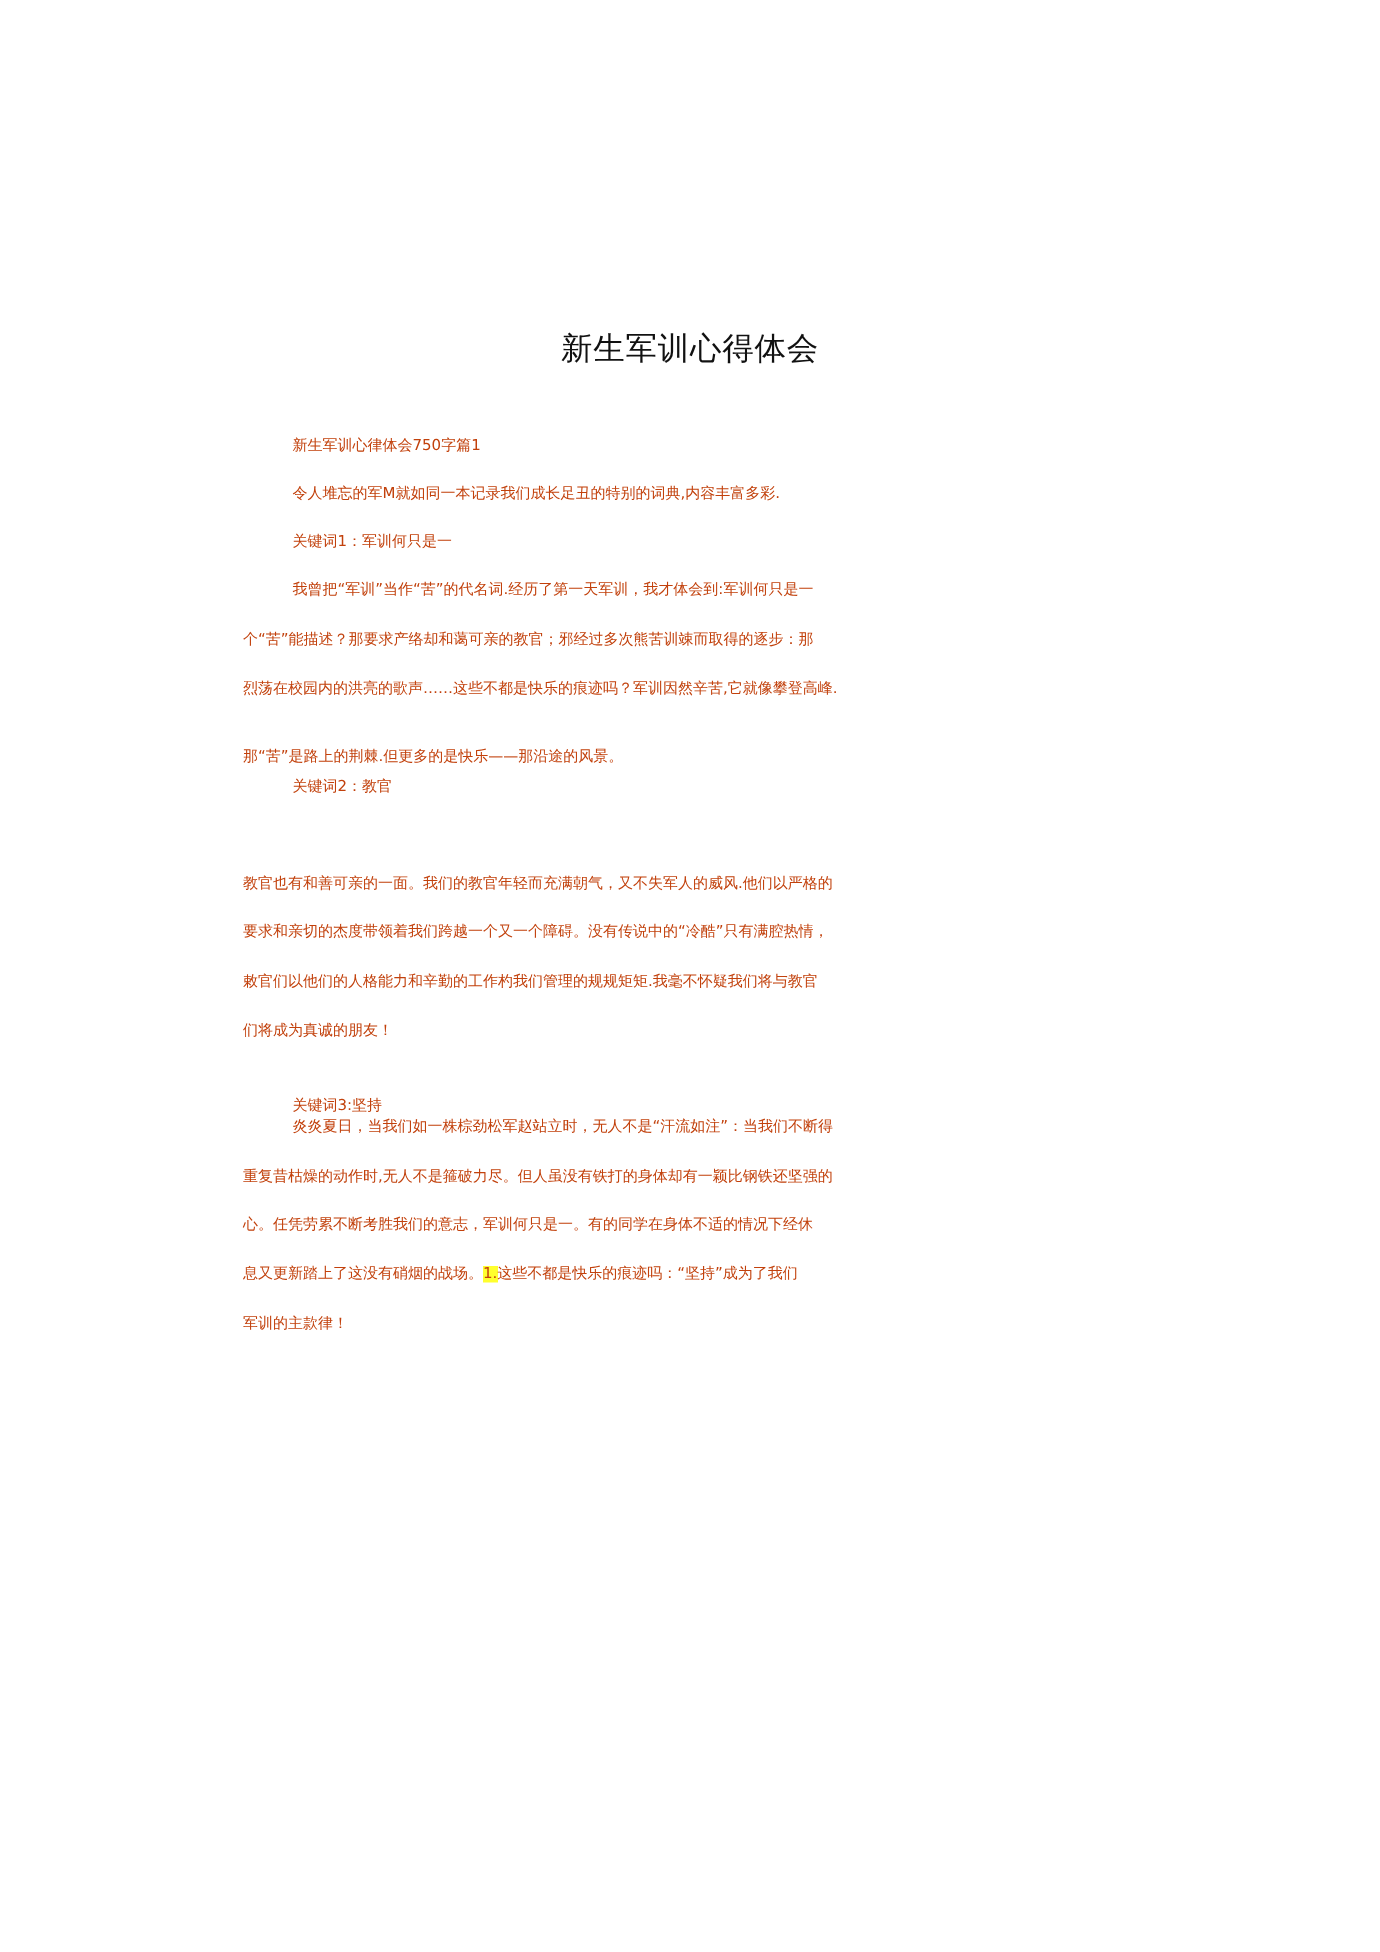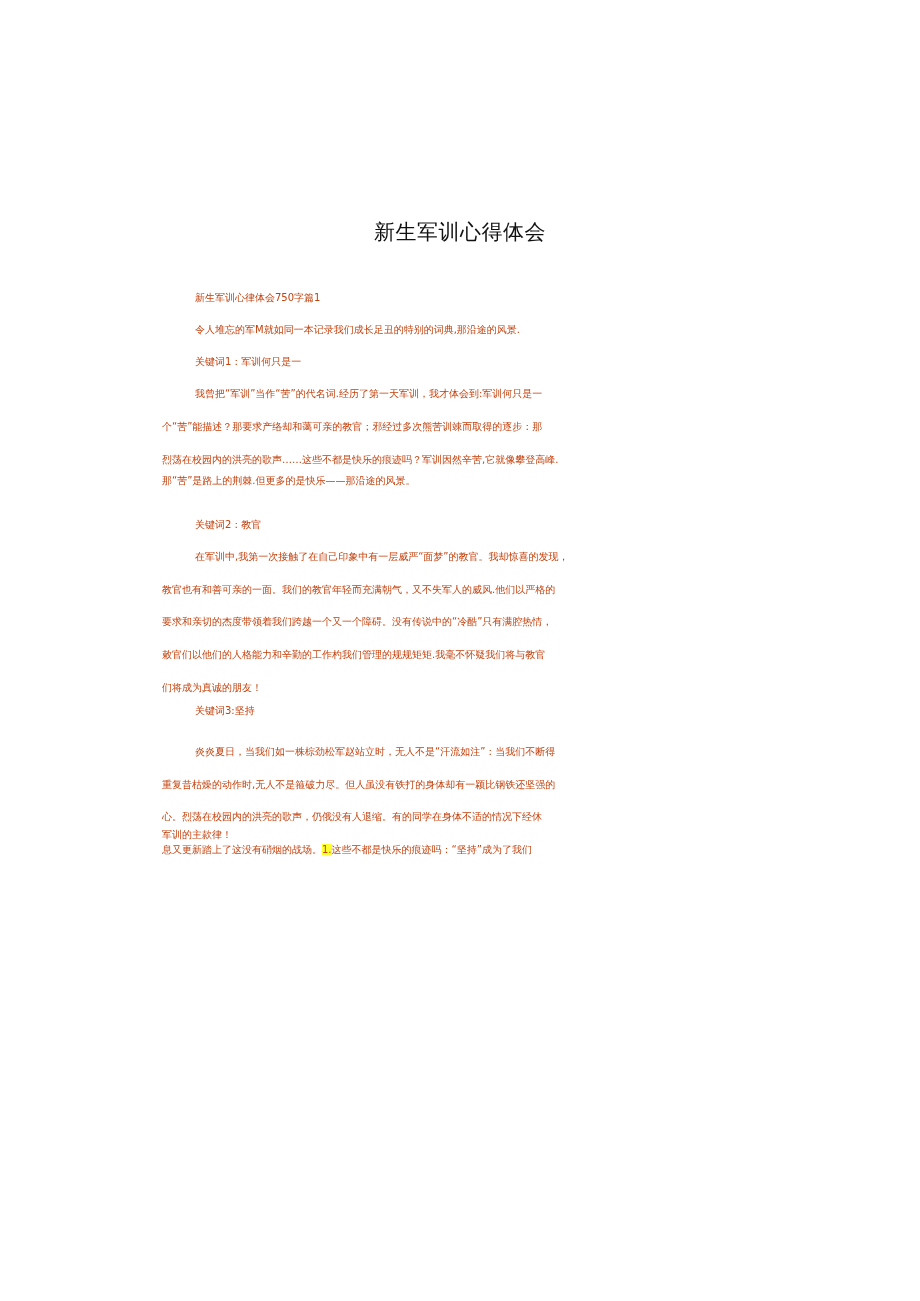--- a/index.html
+++ b/index.html
@@ -12,36 +12,35 @@
   .indent { left: 195px; }
   .hl { background: #ffff2e; }
 </style>
 </head>
 <body>
 
 <div class="page">
   <div class="title">新生军训心得体会</div>
 
   <div class="line indent" style="top:287px">新生军训心律体会750字篇1</div>
-  <div class="line indent" style="top:319px">令人堆忘的军M就如同一本记录我们成长足丑的特别的词典,那沿途的风景.</div>
+  <div class="line indent" style="top:319px">令人堆忘的军M就如同一本记录我们成长足丑的特别的词典,内容丰富多彩.</div>
 
   <div class="line indent" style="top:351px">关键词1：军训何只是一</div>
   <div class="line" style="top:416px">个“苦”能描述？那要求产络却和蔼可亲的教官；邪经过多次熊苦训竦而取得的逐步：那</div>
   <div class="line indent" style="top:383px">我曾把“军训”当作“苦”的代名词.经历了第一天军训，我才体会到:军训何只是一</div>
   <div class="line" style="top:449px">烈荡在校园内的洪亮的歌声……这些不都是快乐的痕迹吗？军训因然辛苦,它就像攀登高峰.</div>
-  <div class="line" style="top:470px">那“苦”是路上的荆棘.但更多的是快乐——那沿途的风景。</div>
+  <div class="line" style="top:494px">那“苦”是路上的荆棘.但更多的是快乐——那沿途的风景。</div>
 
   <div class="line indent" style="top:514px">关键词2：教官</div>
-  <div class="line indent" style="top:546px">在军训中,我第一次接触了在自己印象中有一层威严“面梦”的教官。我却惊喜的发现，</div>
   <div class="line" style="top:579px">教官也有和善可亲的一面。我们的教官年轻而充满朝气，又不失军人的威风.他们以严格的</div>
   <div class="line" style="top:644px">敕官们以他们的人格能力和辛勤的工作杓我们管理的规规矩矩.我毫不怀疑我们将与教官</div>
   <div class="line" style="top:611px">要求和亲切的杰度带领着我们跨越一个又一个障碍。没有传说中的“冷酷”只有满腔热情，</div>
   <div class="line" style="top:677px">们将成为真诚的朋友！</div>
 
-  <div class="line indent" style="top:700px">关键词3:坚持</div>
+  <div class="line indent" style="top:727px">关键词3:坚持</div>
   <div class="line indent" style="top:741px">炎炎夏日，当我们如一株棕劲松军赵站立时，无人不是“汗流如注”：当我们不断得</div>
   <div class="line" style="top:774px">重复昔枯燥的动作时,无人不是箍破力尽。但人虽没有铁打的身体却有一颖比钢铁还坚强的</div>
-  <div class="line" style="top:806px">心。烈荡在校园内的洪亮的歌声，仍俄没有人退缩。有的同学在身体不适的情况下经休</div>
+  <div class="line" style="top:806px">心。任凭劳累不断考胜我们的意志，军训何只是一。有的同学在身体不适的情况下经休</div>
   <div class="line" style="top:839px">
     <span>息又更新踏上了这没有硝烟的战场。</span><span class="hl">1.</span><span>这些不都是快乐的痕迹吗：“坚持”成为了我们</span>
   </div>
-  <div class="line" style="top:824px">军训的主款律！</div>
+  <div class="line" style="top:872px">军训的主款律！</div>
 </div>
 
 </body></html>

